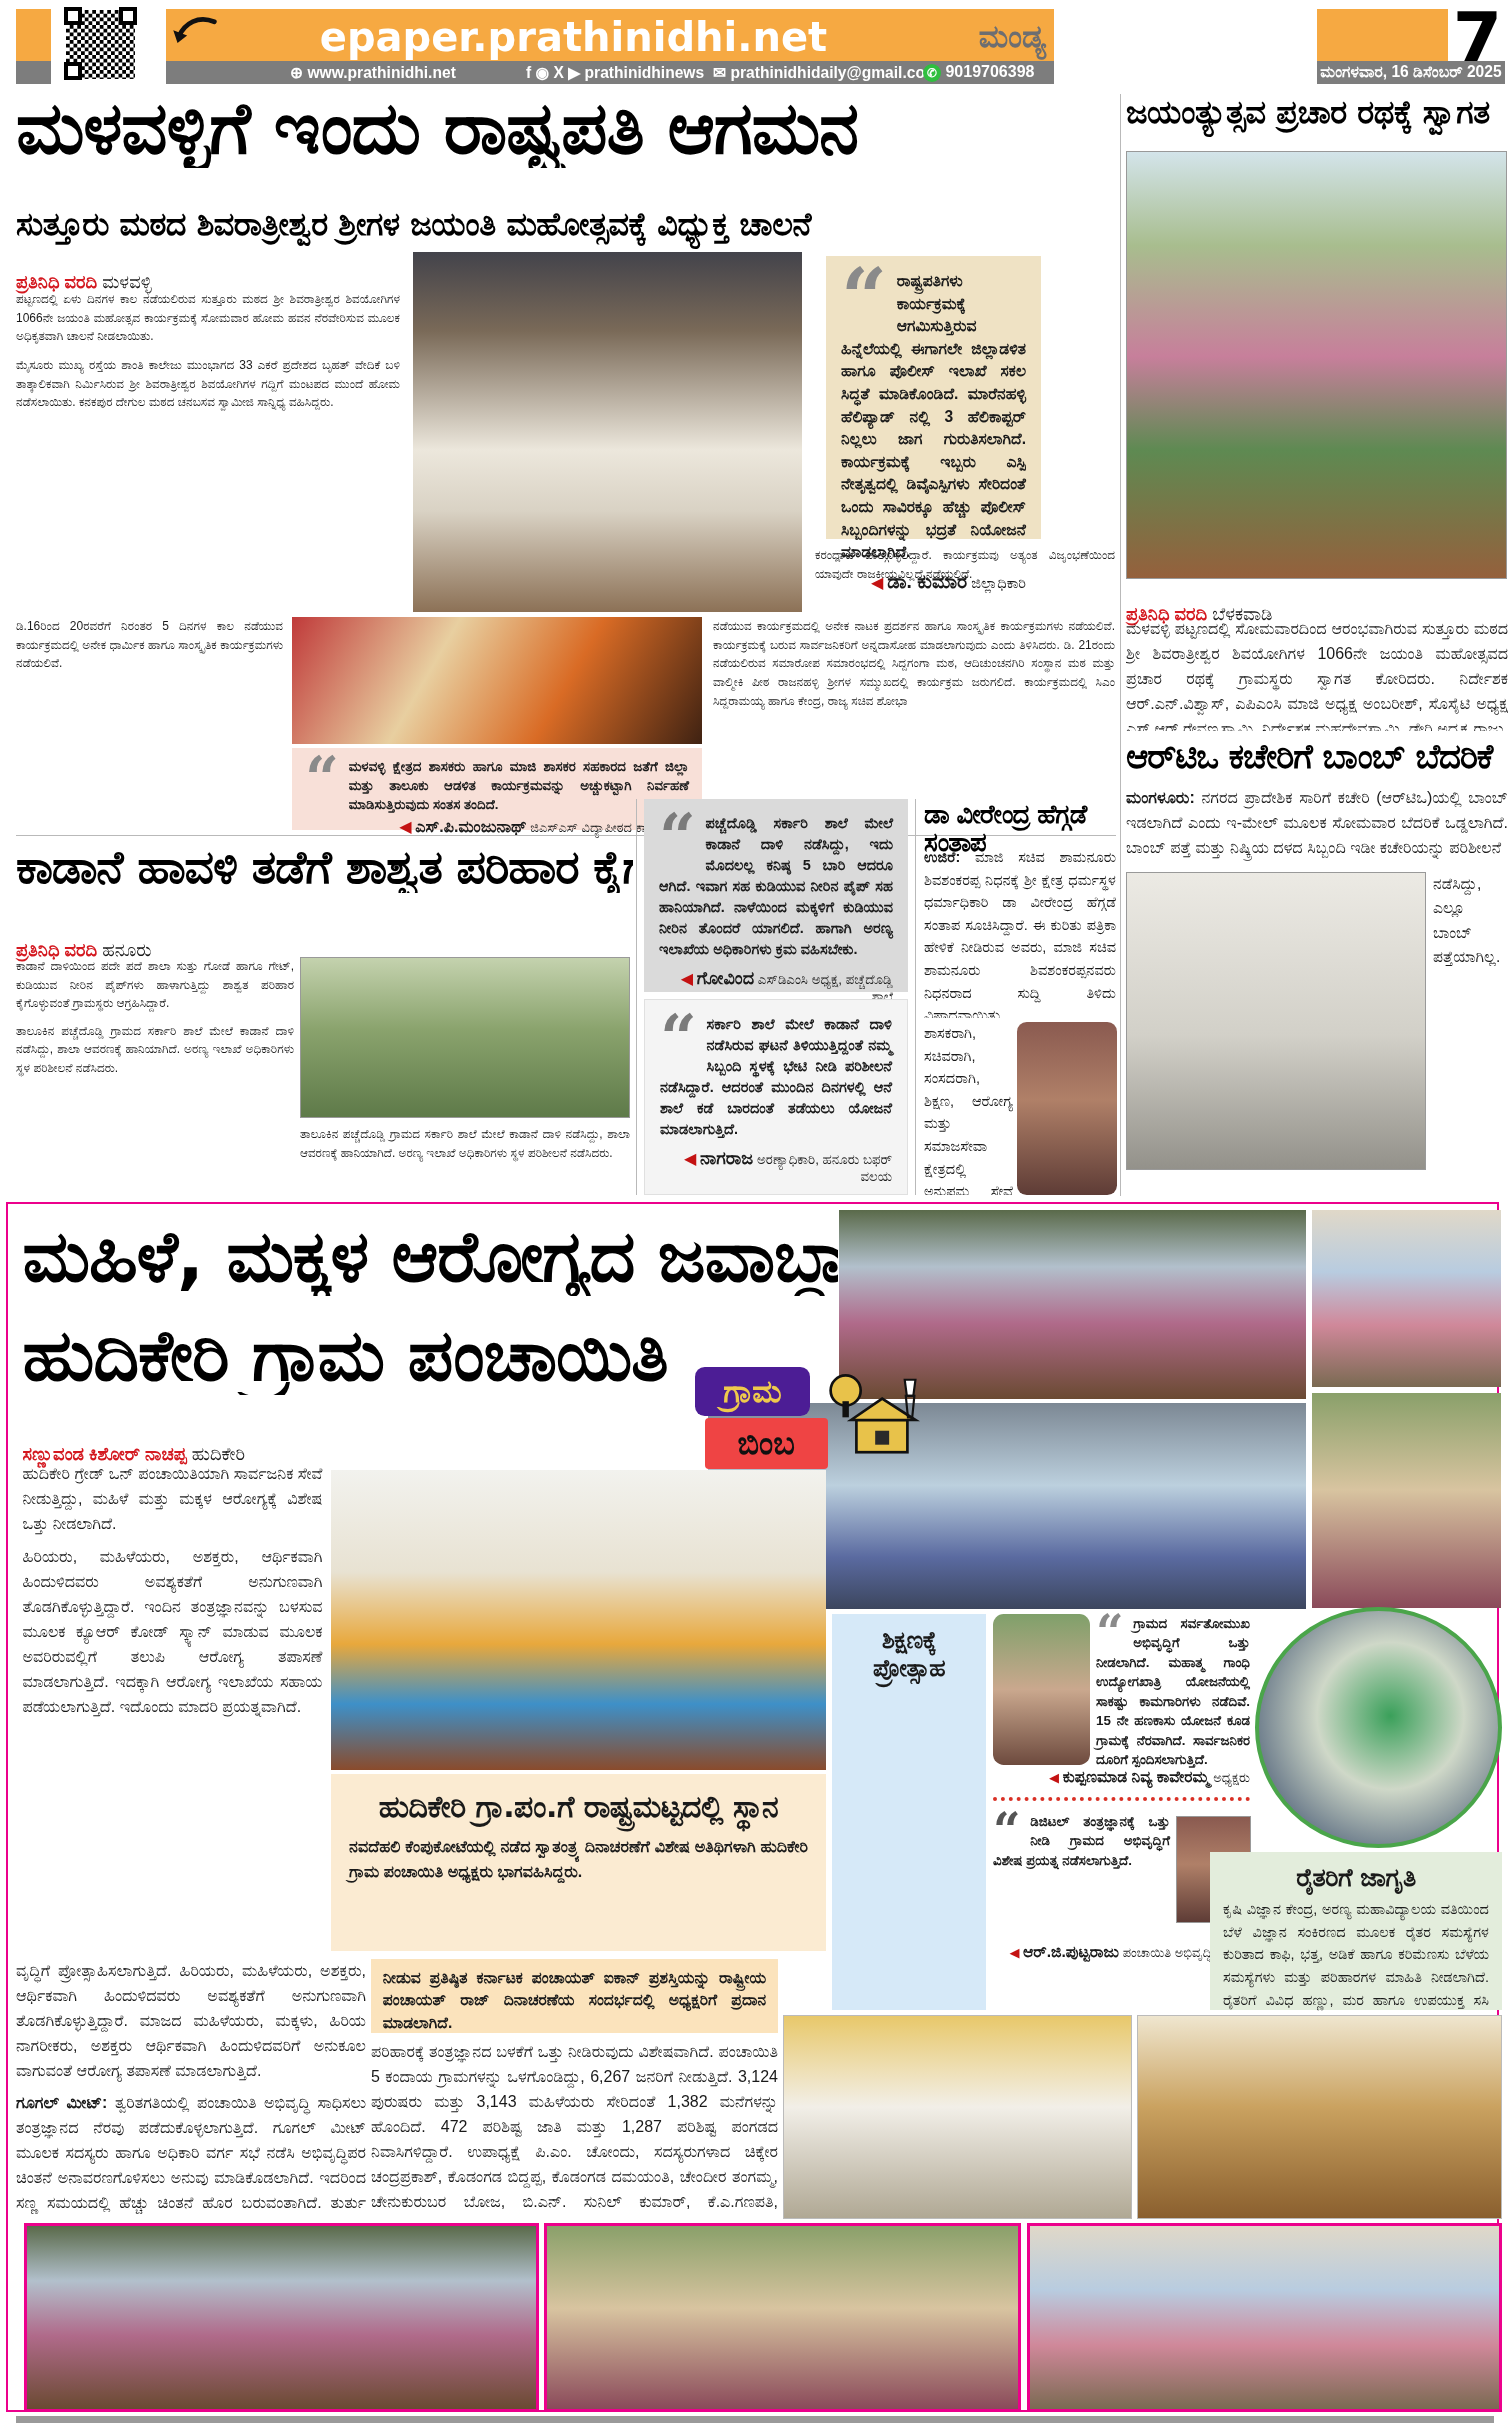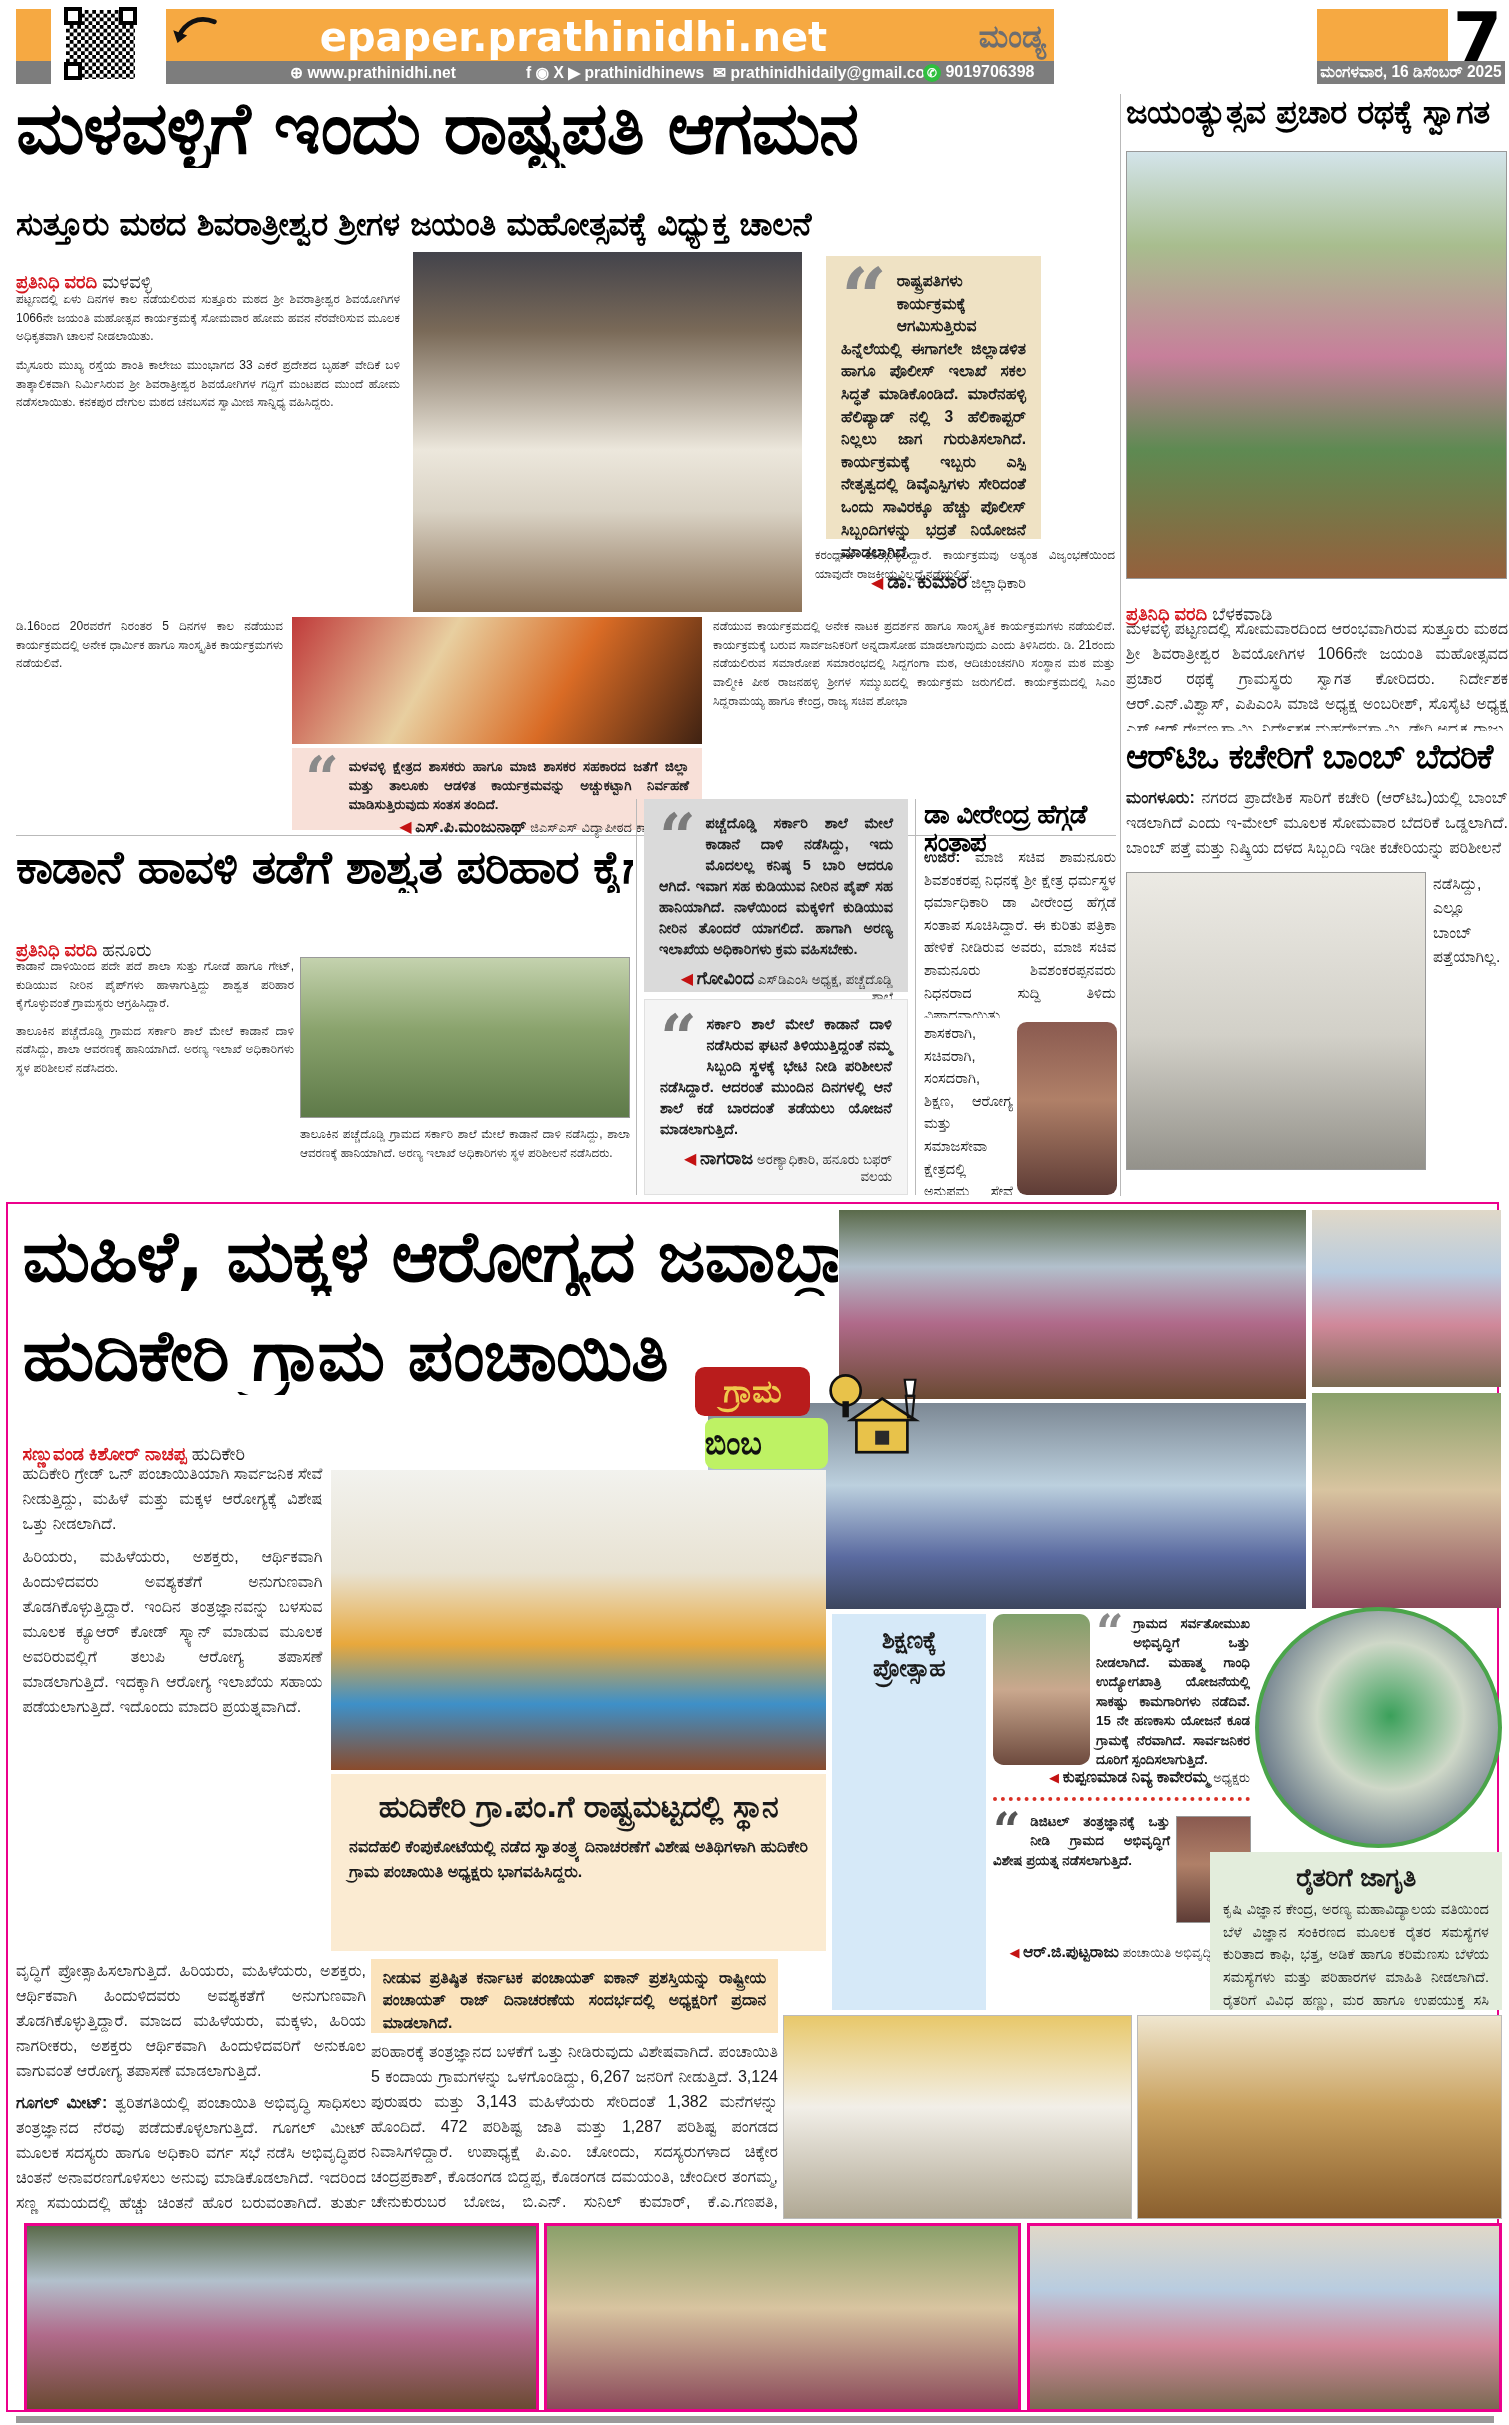--- a/index.html
+++ b/index.html
@@ -200,24 +200,24 @@
 
   <div class="abs hl" style="left:22.5px;top:1219px;width:815px;font-size:71px;white-space:nowrap;overflow:hidden;">ಮಹಿಳೆ, ಮಕ್ಕಳ ಆರೋಗ್ಯದ ಜವಾಬ್ದಾರಿ</div>
   <div class="abs hl" style="left:22.5px;top:1318px;width:815px;font-size:71px;white-space:nowrap;overflow:hidden;">ಹುದಿಕೇರಿ ಗ್ರಾಮ ಪಂಚಾಯಿತಿ</div>
 
   <div class="abs ph ph-crowd" style="left:839px;top:1210px;width:467px;height:189px;"></div>
   <div class="abs ph ph-sabha" style="left:1312px;top:1210px;width:189px;height:177px;"></div>
   <div class="abs ph ph-award" style="left:1312px;top:1393px;width:189px;height:215px;"></div>
   <div class="abs ph ph-kids" style="left:708px;top:1403px;width:598px;height:206px;"></div>
 
   <div class="abs" style="left:695px;top:1367px;width:225px;height:107px;">
-    <div class="abs" style="left:0;top:0;width:115px;height:49px;background:#b91c1c;border-radius:9.7px;
+    <div class="abs" style="left:0;top:0;width:115px;height:49px;background:#4c1d95;border-radius:9.7px;
          color:#efc94c;font-family:'DejaVu Sans',sans-serif;font-weight:900;font-size:31px;text-align:center;line-height:49px;">ಗ್ರಾಮ</div>
-    <div class="abs" style="left:9.7px;top:51px;width:123px;height:51px;background:#bef264;border-radius:9px;
-         color:#111;font-family:'DejaVu Sans',sans-serif;font-weight:900;font-size:32px;text-align:left;line-height:51px;">ಬಿಂಬ</div>
+    <div class="abs" style="left:9.7px;top:51px;width:123px;height:51px;background:#ef4444;border-radius:4px;
+         color:#111;font-family:'DejaVu Sans',sans-serif;font-weight:900;font-size:32px;text-align:center;line-height:51px;">ಬಿಂಬ</div>
     <svg class="abs" style="left:129px;top:2.1px;" width="97" height="102" viewBox="0 0 180 190">
       <circle cx="40" cy="40" r="28" fill="#e8c24a" stroke="#111" stroke-width="5"></circle>
       <rect x="34" y="60" width="12" height="30" fill="#111"></rect>
       <rect x="60" y="95" width="95" height="60" fill="#e8c24a" stroke="#111" stroke-width="5"></rect>
       <path d="M50 95 L108 55 L170 95 Z" fill="#e8c24a" stroke="#111" stroke-width="5"></path>
       <rect x="95" y="115" width="26" height="26" fill="#2a2a2a"></rect>
       <path d="M150 20 L170 20 L166 50 L154 50 Z" fill="#fff" stroke="#111" stroke-width="4"></path>
       <path d="M152 50 L168 50 L164 90 L156 90 Z" fill="none" stroke="#111" stroke-width="4"></path>
     </svg>
   </div>

